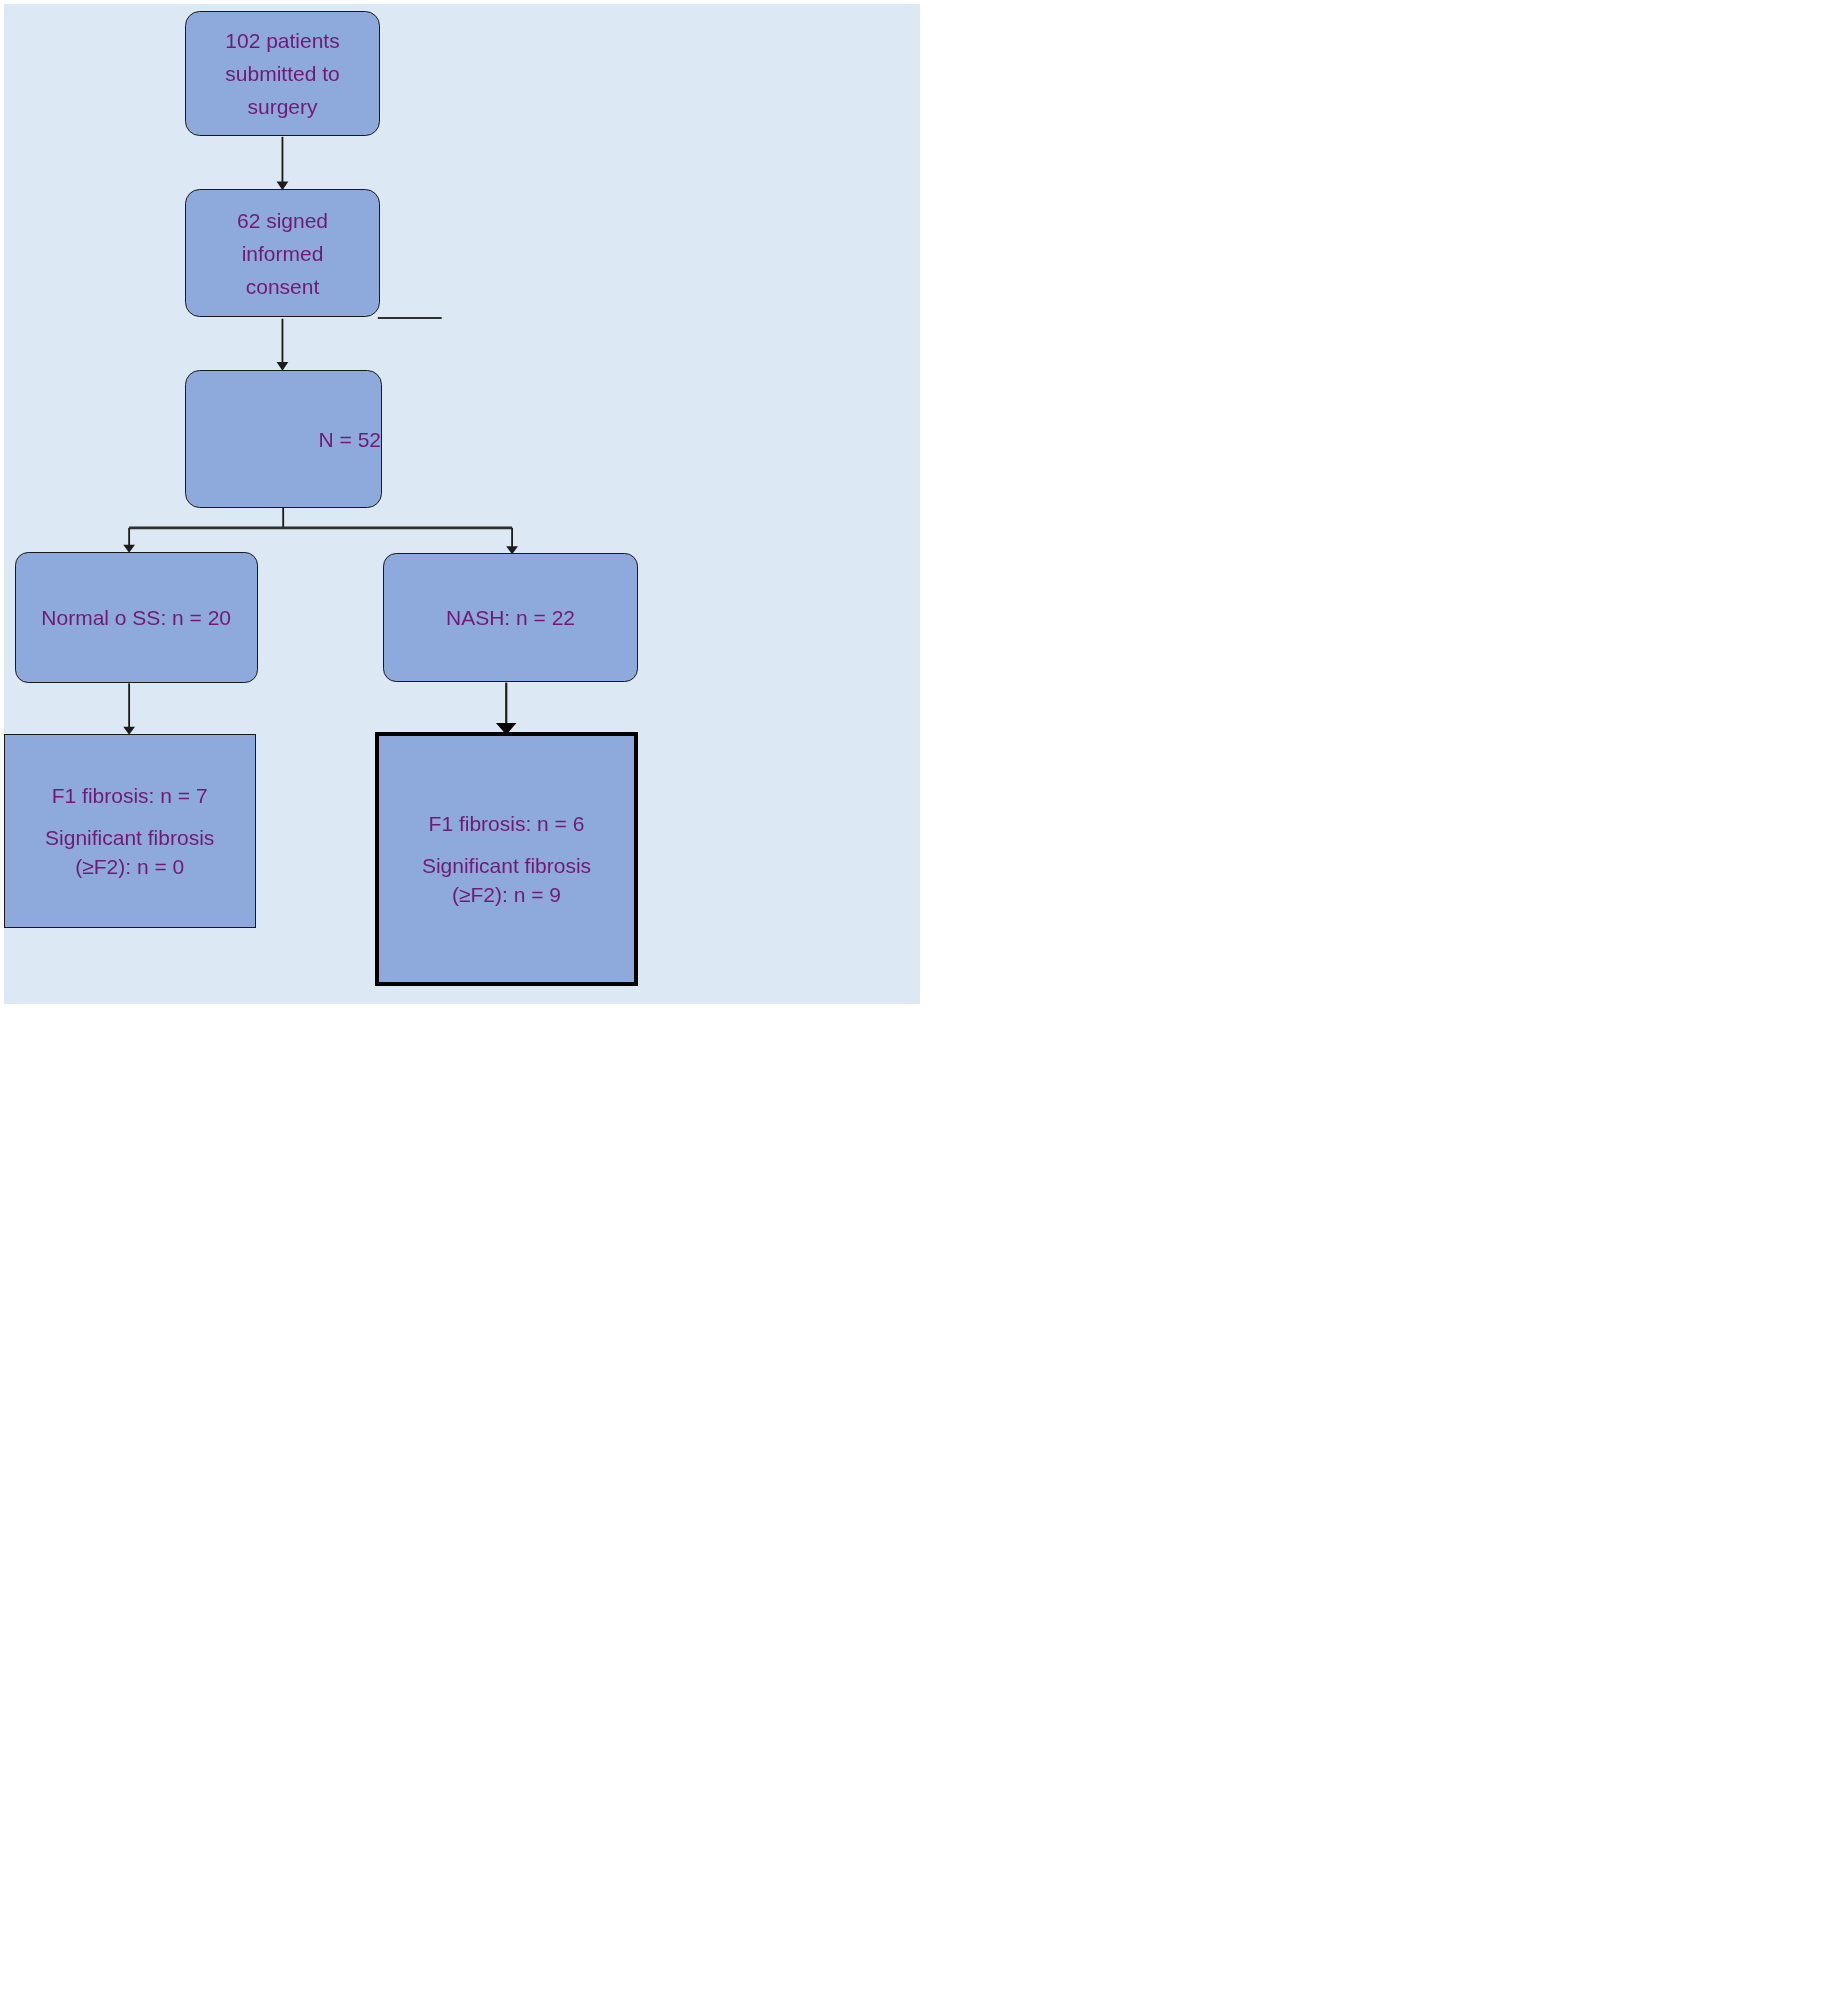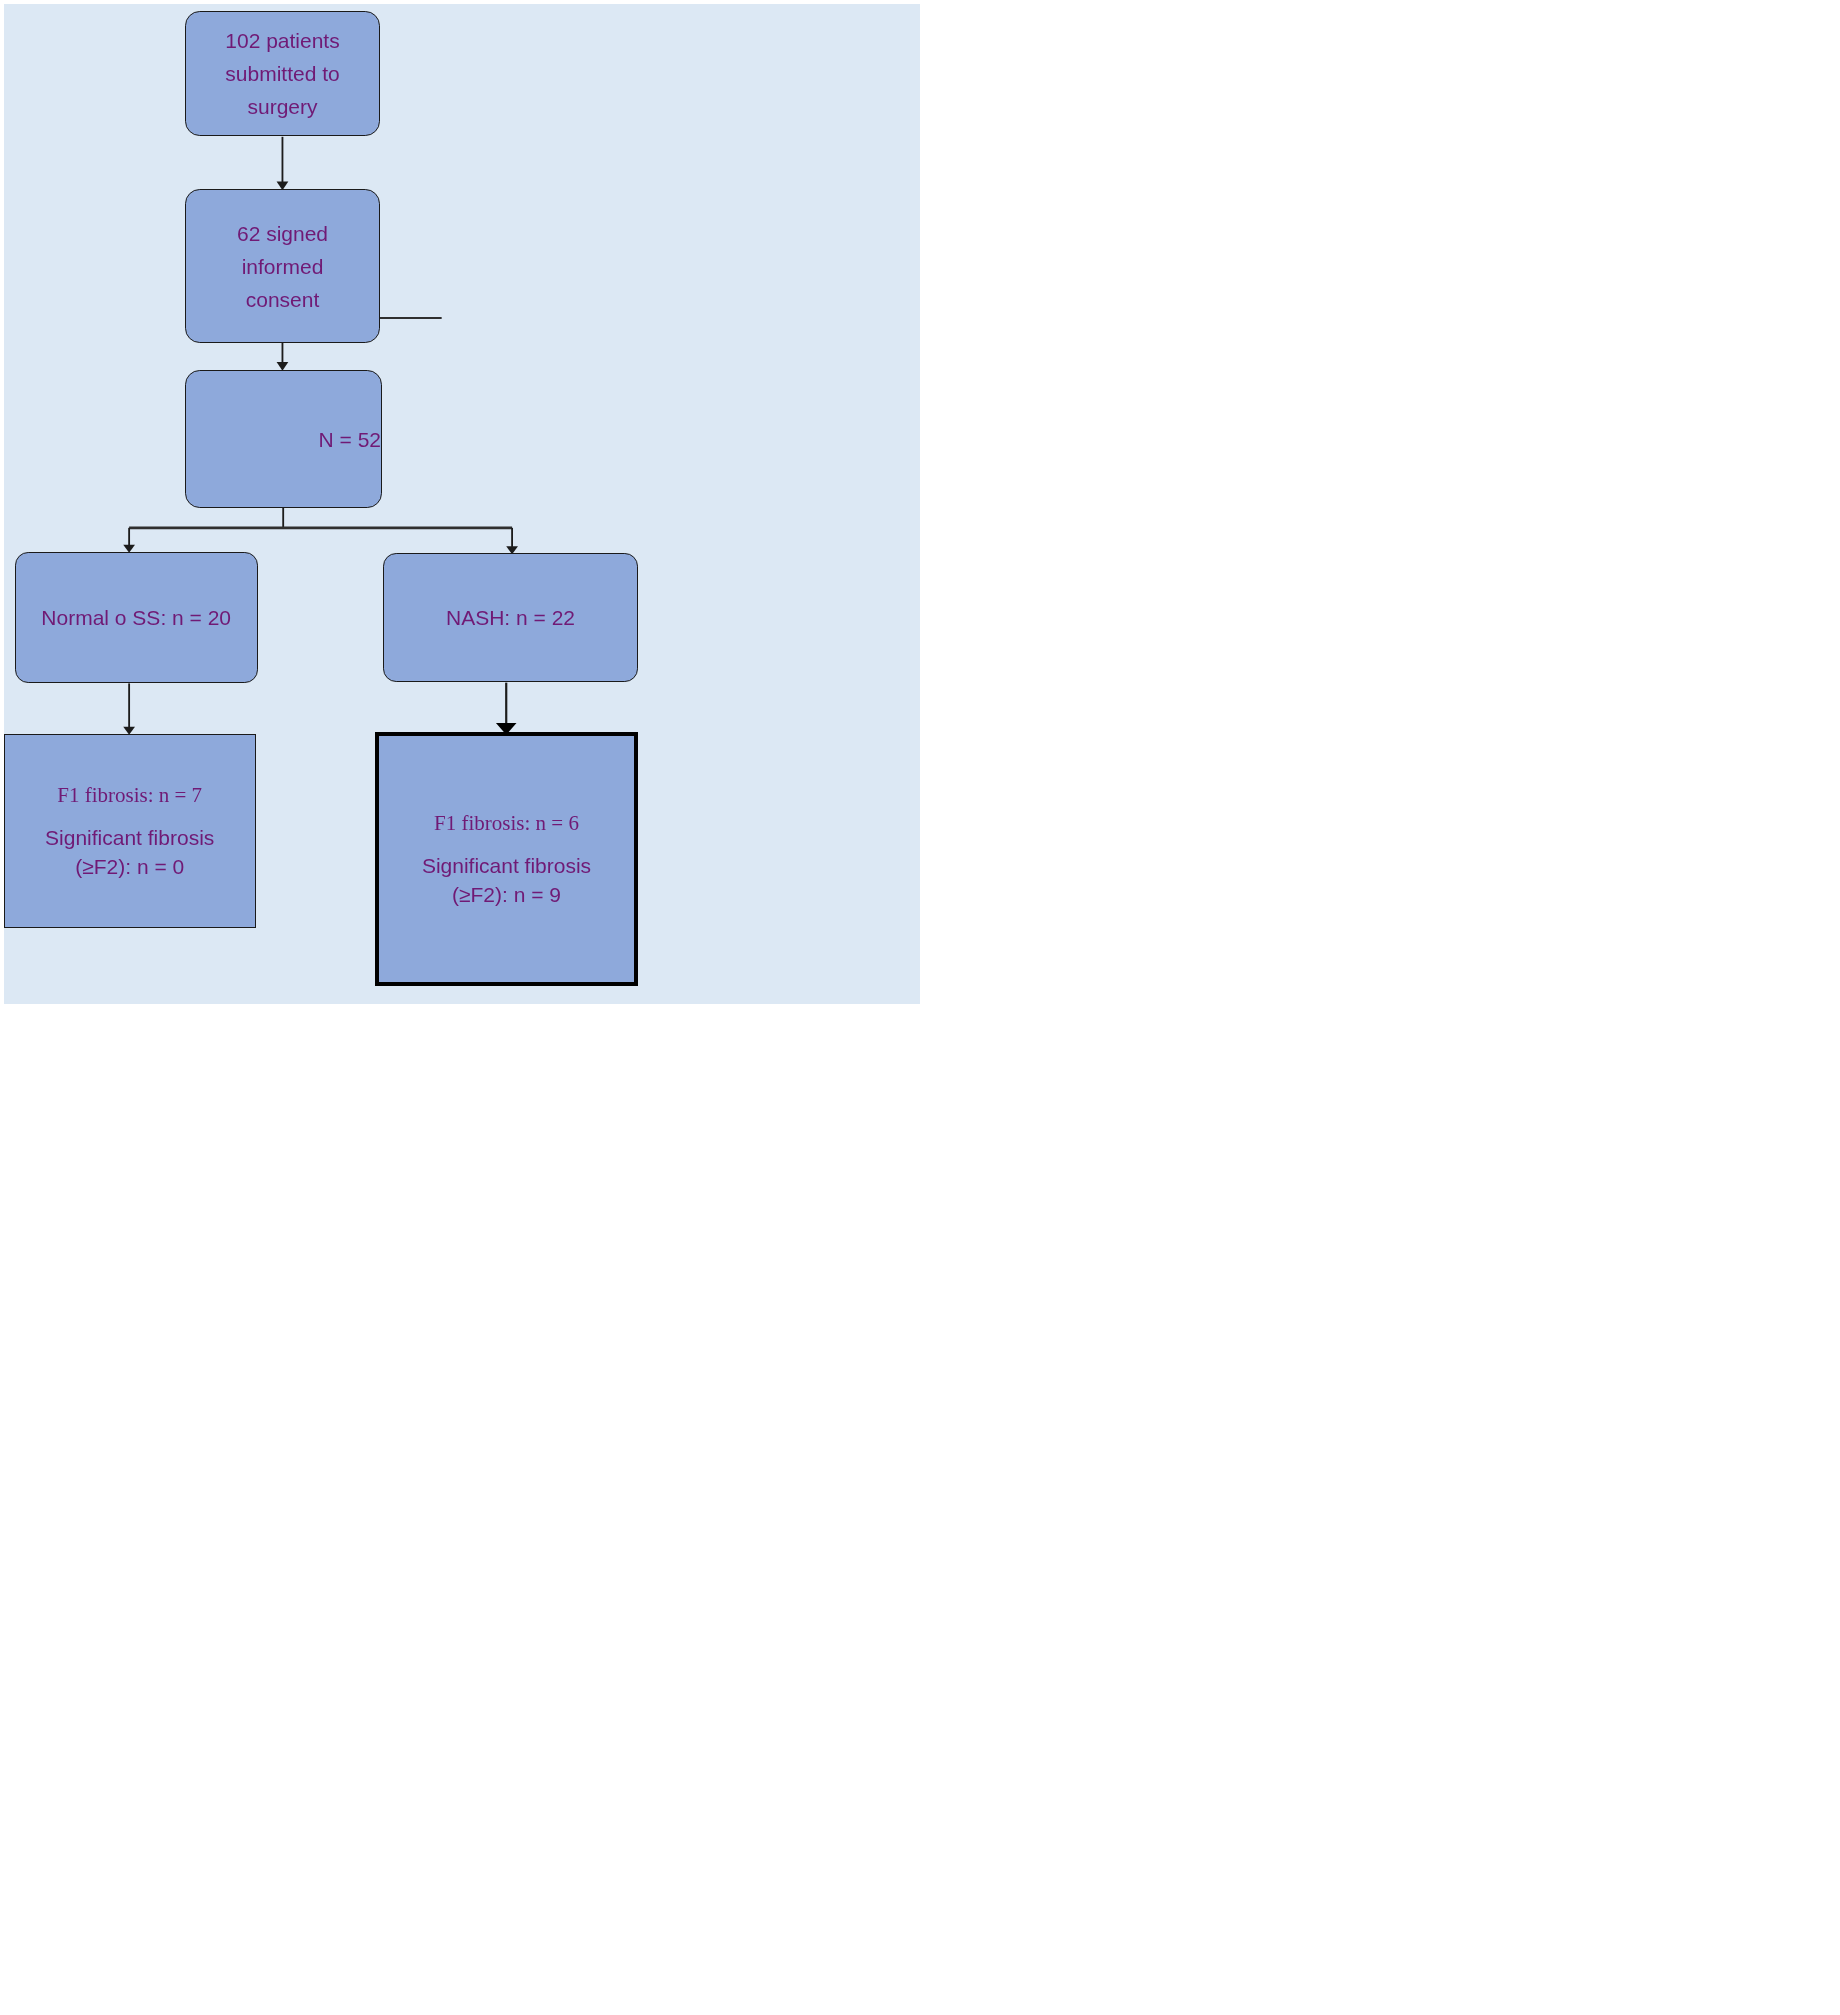--- a/index.html
+++ b/index.html
@@ -22,28 +22,28 @@
     border:1.8px solid #1a1a1a;
     border-radius:14.7px;
     display:flex;flex-direction:column;align-items:center;justify-content:center;
     text-align:center;
     font-size:21px;line-height:33px;
     color:#701a75;
     box-sizing:border-box;
   }
   .node .ln{white-space:nowrap;}
   .node-surgery{left:185px;top:11px;width:195px;height:125px;}
-  .node-consent{left:185px;top:189px;width:195px;height:154px;}
+  .node-consent{left:185px;top:189px;width:195px;height:128px;}
   .node-n52{left:185px;top:370px;width:197px;height:138px;align-items:flex-end;}
   .node-exclusion{left:439px;top:318px;width:476px;height:125px;border-radius:13.2px;line-height:32px;}
   .node-normal{left:14.7px;top:552px;width:243px;height:131px;border-radius:13.2px;}
   .node-nash{left:383px;top:553px;width:255px;height:129px;border-radius:13.2px;}
   .node-outcome-left{left:3.7px;top:734px;width:252px;height:194px;border-radius:0;border-width:1.8px;line-height:29px;}
   .node-outcome-right{left:375px;top:732px;width:263px;height:254px;border-radius:0;border:4.4px solid #000000;line-height:29px;}
-  .para1{margin-bottom:13.2px;white-space:nowrap;font-family:Liberation Serif, serif;}
+  .para1{margin-bottom:13.2px;white-space:nowrap;}
   .para2 div{white-space:nowrap;}
 </style>
 </head>
 <body>
 
 <div class="page">
   <div class="flow-bg"></div>
 
   <svg class="connectors" viewBox="0 0 1254 1373" xmlns="http://www.w3.org/2000/svg">
 

